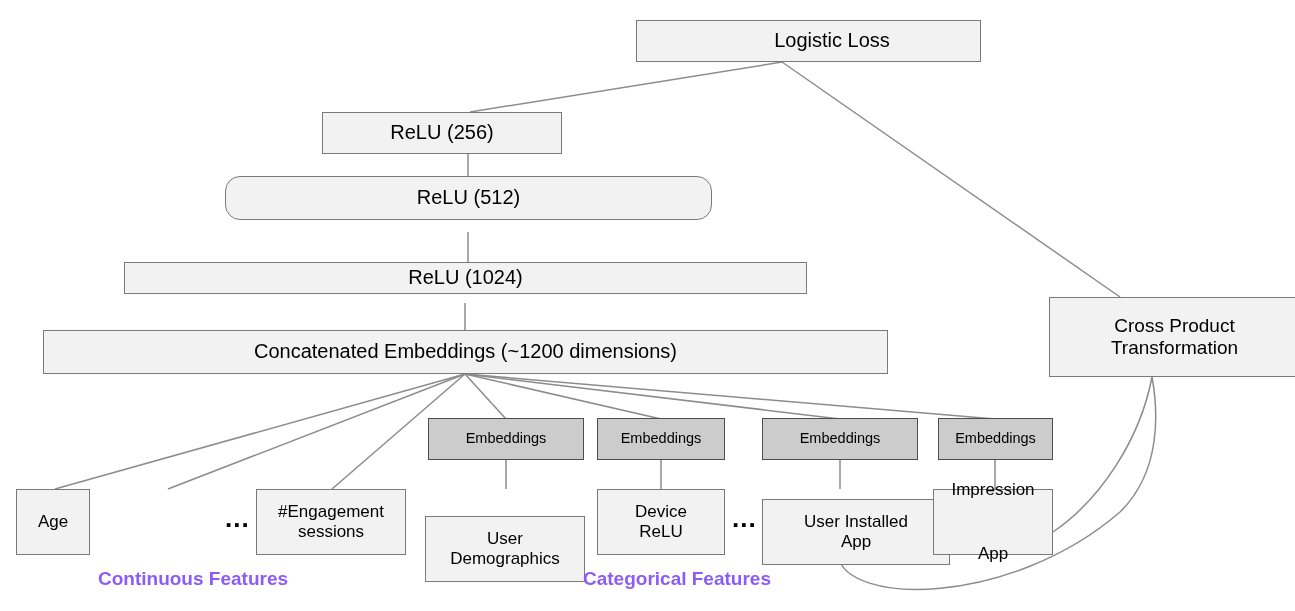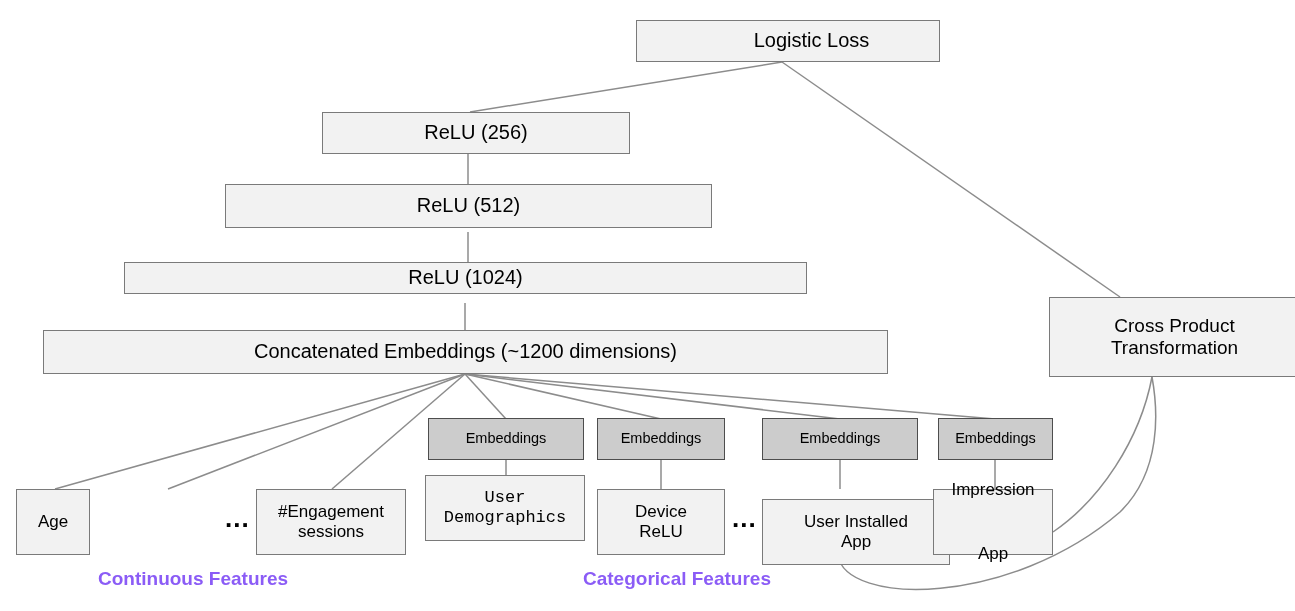--- a/index.html
+++ b/index.html
@@ -96,29 +96,29 @@
       <path d="M 506 460 L 506 489"></path>
       <path d="M 661 460 L 661 489"></path>
       <path d="M 840 460 L 840 489"></path>
       <path d="M 995 460 L 995 489"></path>
 
       <path d="M 838 555 C 845 606 1010 607 1120 512 C 1162 471 1158 410 1152 377"></path>
       <path d="M 1053 532 C 1100 500 1140 440 1152 377"></path>
     </g>
   </svg>
 
-  <div class="node node-light t-large" style="left:636px; top:20px; width:304px; height:42px;padding-left:47px;">
+  <div class="node node-light t-large" style="left:636px; top:20px; width:345px; height:42px;padding-left:47px;">
     <span>Logistic Loss</span>
   </div>
 
-  <div class="node node-light t-large" style="left:322px; top:112px; width:308px; height:42px;">
+  <div class="node node-light t-large" style="left:322px; top:112px; width:240px; height:42px;">
     <span>ReLU (256)</span>
   </div>
 
-  <div class="node node-light t-large" style="left:225px; top:184px; width:487px; height:44px;">
+  <div class="node node-light t-large" style="left:225px; top:176px; width:487px; height:44px;border-radius:15px;">
     <span>ReLU (512)</span>
   </div>
 
   <div class="node node-light t-large" style="left:124px; top:262px; width:683px; height:32px;">
     <span>ReLU (1024)</span>
   </div>
 
   <div class="node node-light t-large" style="left:43px; top:330px; width:845px; height:44px;">
     <span>Concatenated Embeddings (~1200 dimensions)</span>
   </div>
@@ -146,21 +146,21 @@
   </div>
 
 
   <div class="ellipsis" style="left:225px; top:505px;">...</div>
 
   <div class="node node-light t-small" style="left:256px; top:489px; width:150px; height:66px; flex-direction:column;">
     <span>#Engagement</span>
     <span>sessions</span>
   </div>
 
-  <div class="node node-light t-small" style="left:425px; top:475px; width:160px; height:66px; flex-direction:column;font-family:Liberation Mono, monospace;">
+  <div class="node node-light t-small" style="left:425px; top:516px; width:160px; height:66px; flex-direction:column;">
     <span>User</span>
     <span>Demographics</span>
   </div>
 
   <div class="node node-light t-small" style="left:597px; top:489px; width:128px; height:66px; flex-direction:column;text-align:right;">
     <span>Device</span>
     <span>ReLU</span>
   </div>
 
   <div class="ellipsis" style="left:732px; top:505px;">...</div>

